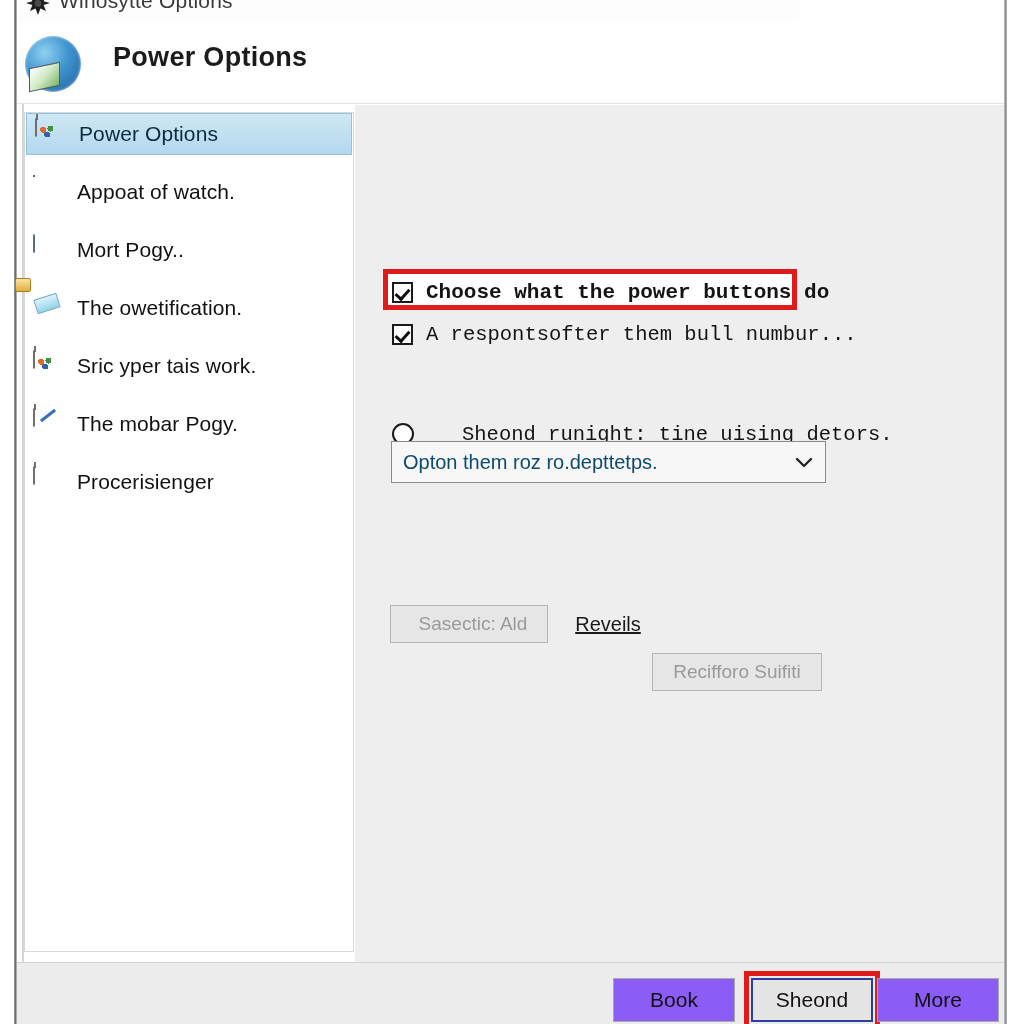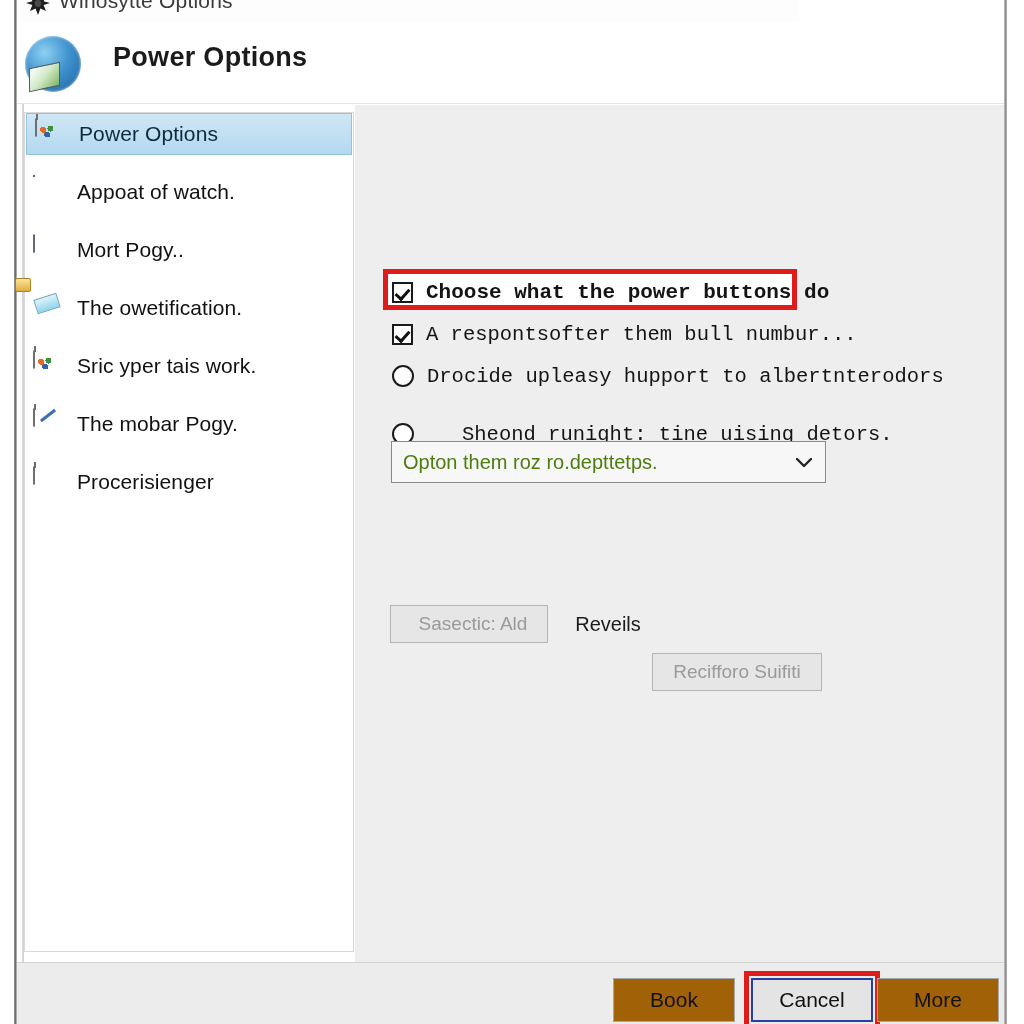--- a/index.html
+++ b/index.html
@@ -229,21 +229,21 @@
     left: 36px; top: 336px;
     width: 435px; height: 42px;
     background: #f7f7f7;
     border: 1px solid #8a8a8a;
     box-sizing: border-box;
     display: flex;
     align-items: center;
   }
   #dropdown-value {
     font-size: 20px;
-    color: #4d7c0f;
+    color: #0c4a6e;
     padding-left: 11px;
     white-space: nowrap;
   }
   #dropdown-arrow {
     position: absolute;
     right: 10px; top: 9px;
     width: 22px; height: 22px;
   }
 
   
@@ -265,36 +265,37 @@
   #mid-label {
     position: absolute;
     left: 213px; top: 500px;
     height: 38px;
     width: 80px;
     font-size: 20px;
     color: #1a1a1a;
     display: flex;
     align-items: center;
     justify-content: center;
+    text-decoration: underline;
   }
 
   
   #footer {
     position: absolute;
     left: 17px; top: 962px;
     width: 987px; height: 62px;
     background: #ececec;
     border-top: 1px solid #d2d2d2;
     box-sizing: border-box;
   }
   .foot-btn {
     position: absolute;
     top: 15px;
     width: 122px; height: 44px;
-    background: #a16207;
+    background: #8b5cf6;
     border: 1px solid #a8a8a8;
     box-sizing: border-box;
     font-size: 21px;
     color: #111111;
     display: flex;
     align-items: center;
     justify-content: center;
   }
   #foot-book   { left: 596px; }
   #foot-cancel { left: 734px; border: 2px solid #2b3f9e; background: #e4e4e4; }
@@ -478,24 +479,20 @@
     <div class="opt-row" id="opt0">
       <span class="cbox checked"></span>
       <span class="opt-label">Choose what the power buttons do</span>
     </div>
 
     <div class="opt-row" id="opt1">
       <span class="cbox checked"></span>
       <span class="opt-label">A respontsofter them bull numbur...</span>
     </div>
 
-    <div class="opt-row" id="opt2">
-      <span class="radio"></span>
-      <span class="opt-label">Drocide upleasy hupport to albertnterodors</span>
-    </div>
 
     <div class="opt-row" id="opt3">
       <span class="radio"></span>
       <span class="opt-label">Sheond runight: tine uising detors.</span>
     </div>
 
     <div id="dropdown">
       <span id="dropdown-value">Opton them roz ro.depttetps.</span>
       <svg id="dropdown-arrow" viewBox="0 0 22 22">
         <path d="M4 8 L11 15 L18 8" fill="none" stroke="#222222" stroke-width="2.4" stroke-linecap="round" stroke-linejoin="round"></path>
@@ -504,17 +501,17 @@
 
     <div class="mid-btn" id="mid-btn-left">Sasectic: Ald</div>
     <div id="mid-label">Reveils</div>
     <div class="mid-btn" id="mid-btn-right">Recifforo Suifiti</div>
 
   </div>
 
   <div id="footer">
     <div class="foot-btn" id="foot-book">Book</div>
     <div id="foot-cancel-ring"></div>
-    <div class="foot-btn" id="foot-cancel">Cancel</div>
+    <div class="foot-btn" id="foot-cancel">Sheond</div>
     <div class="foot-btn" id="foot-more">More</div>
   </div>
 
 </div>
 
 </body></html>

